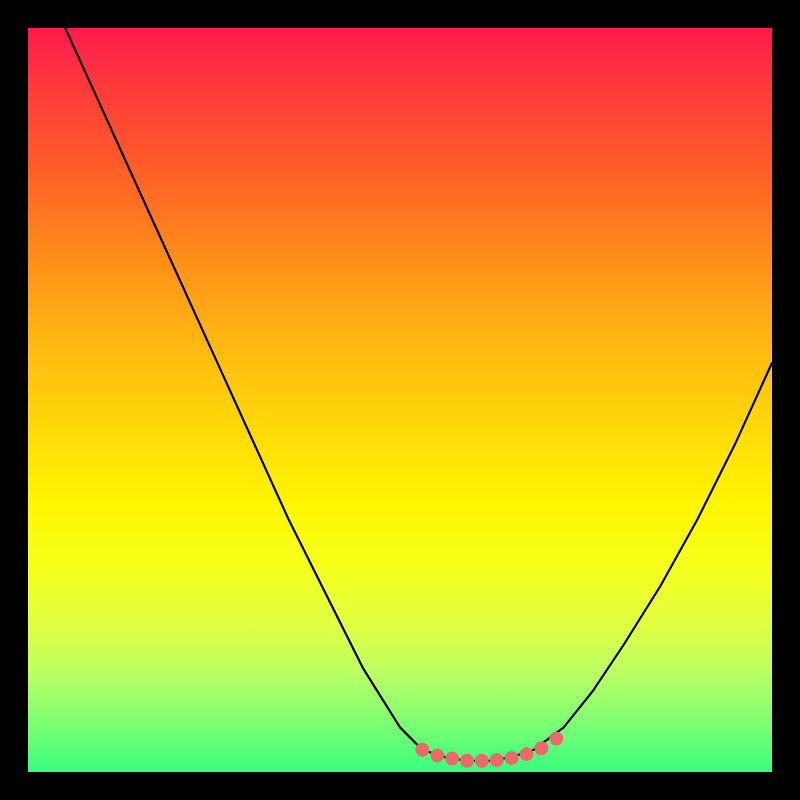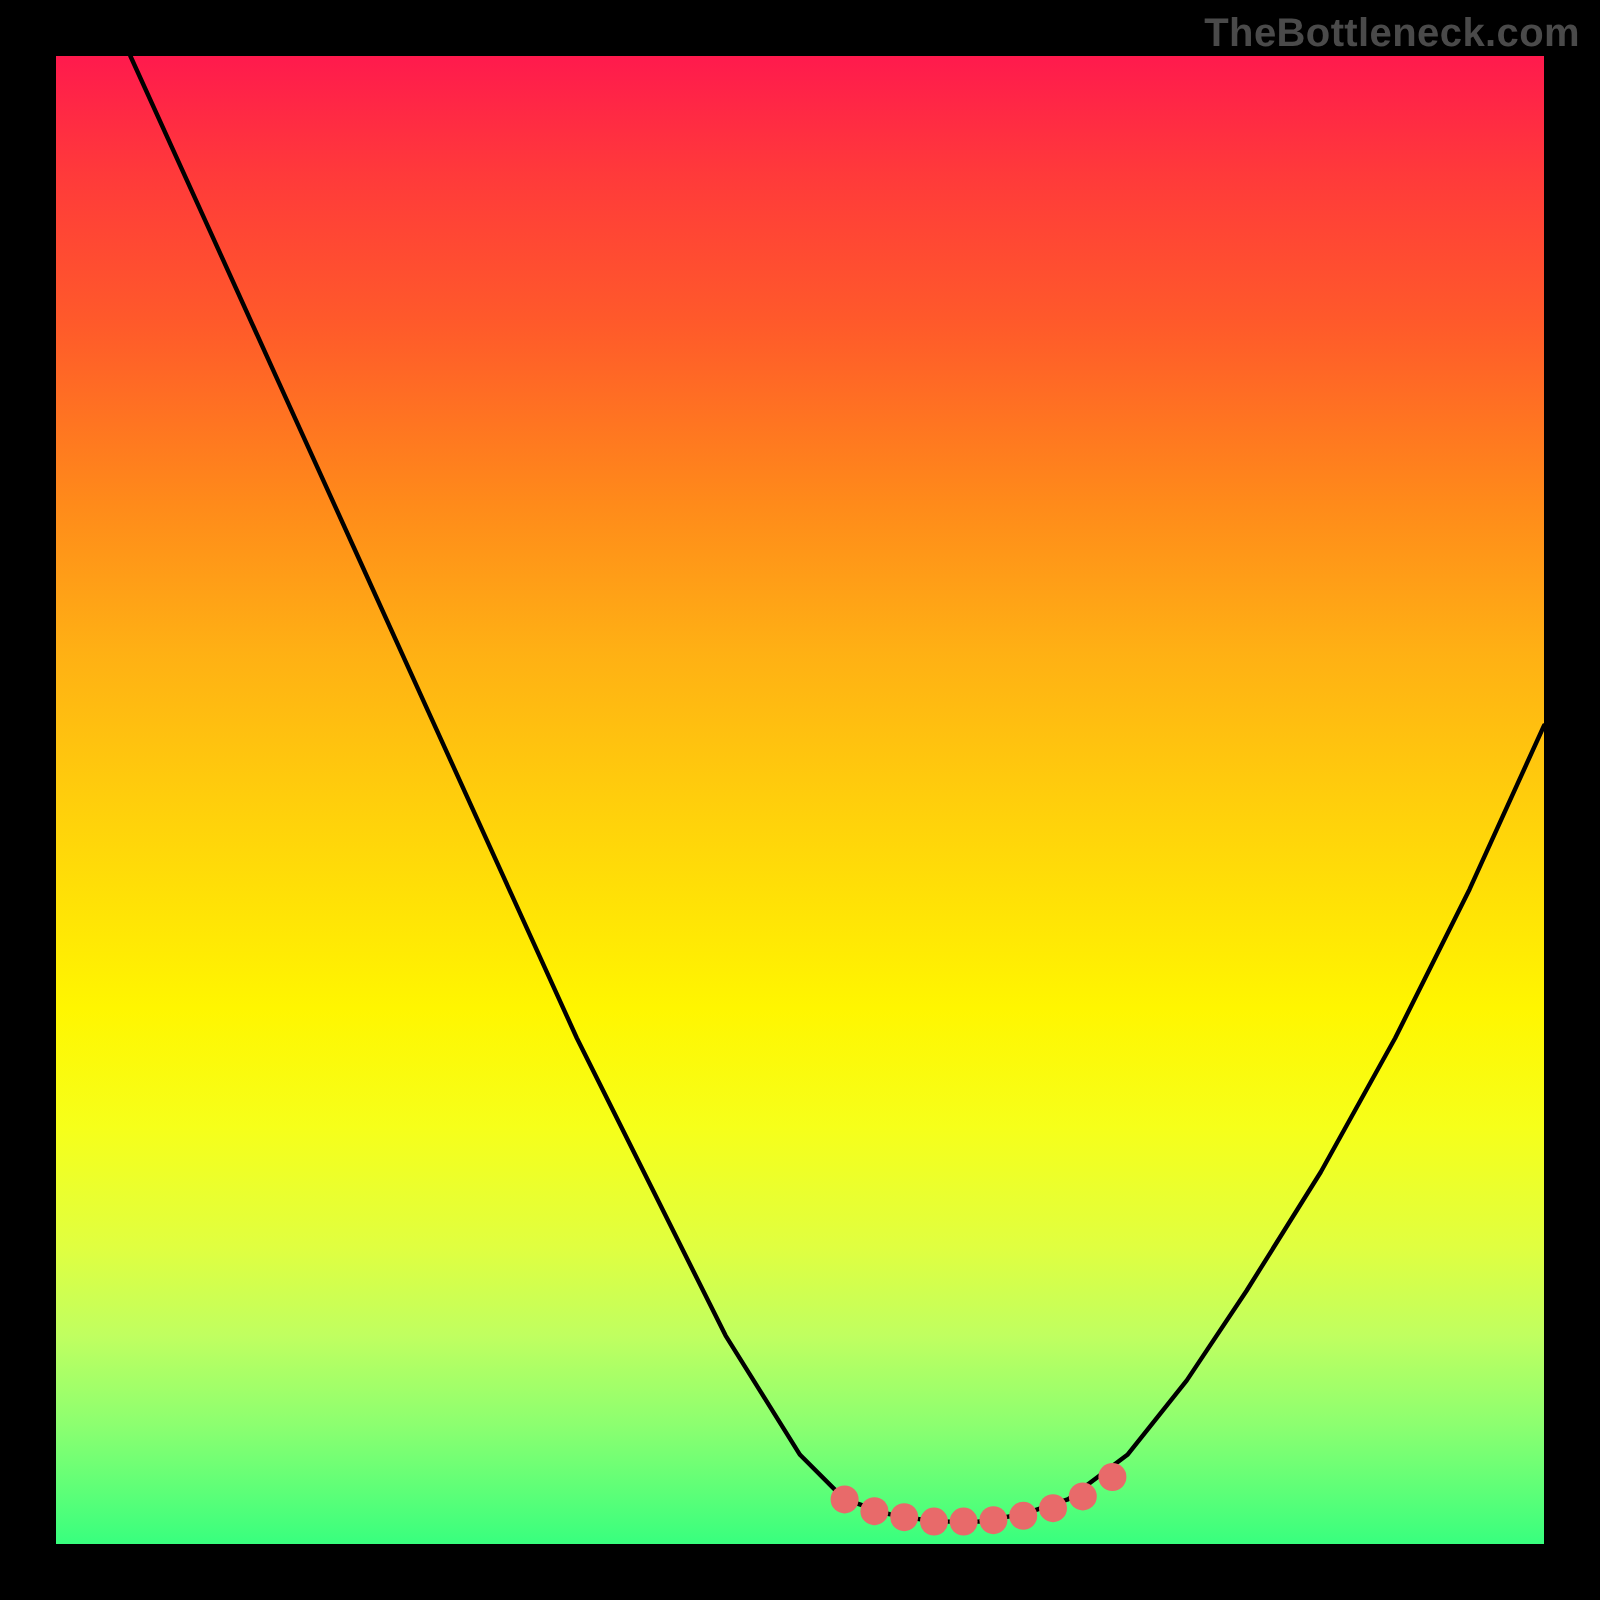--- a/index.html
+++ b/index.html
@@ -55,21 +55,20 @@
     width: 744px;
     height: 744px;
     pointer-events: none;
   }
 </style>
 </head>
 <body>
 
 <div class="frame">
 
-  <div class="attribution">TheBottleneck.com</div>
 
   <div class="plot">
     <svg class="curve" viewBox="0 0 744 744" preserveAspectRatio="none">
       <path id="curve-path" fill="none" stroke="#000" stroke-width="2.2" stroke-linecap="round" stroke-linejoin="round" d="M37.2 0.0 L74.4 81.8 L111.6 163.7 L148.8 245.5 L186.0 327.4 L223.2 409.2 L260.4 491.0 L297.6 565.4 L334.8 639.8 L372.0 699.4 L394.3 721.7 L416.6 729.1 L439.0 732.8 L461.3 732.8 L483.6 729.1 L505.9 721.7 L535.7 699.4 L565.4 662.2 L595.2 617.5 L632.4 558.0 L669.6 491.0 L706.8 416.6 L744.0 334.8"></path>
       <g id="dots">
           <circle cx="394.3" cy="721.7" r="7" fill="#e86a6a"></circle>
           <circle cx="409.2" cy="727.6" r="7" fill="#e86a6a"></circle>
           <circle cx="424.1" cy="730.6" r="7" fill="#e86a6a"></circle>
           <circle cx="439.0" cy="732.8" r="7" fill="#e86a6a"></circle>
           <circle cx="453.8" cy="732.8" r="7" fill="#e86a6a"></circle>

